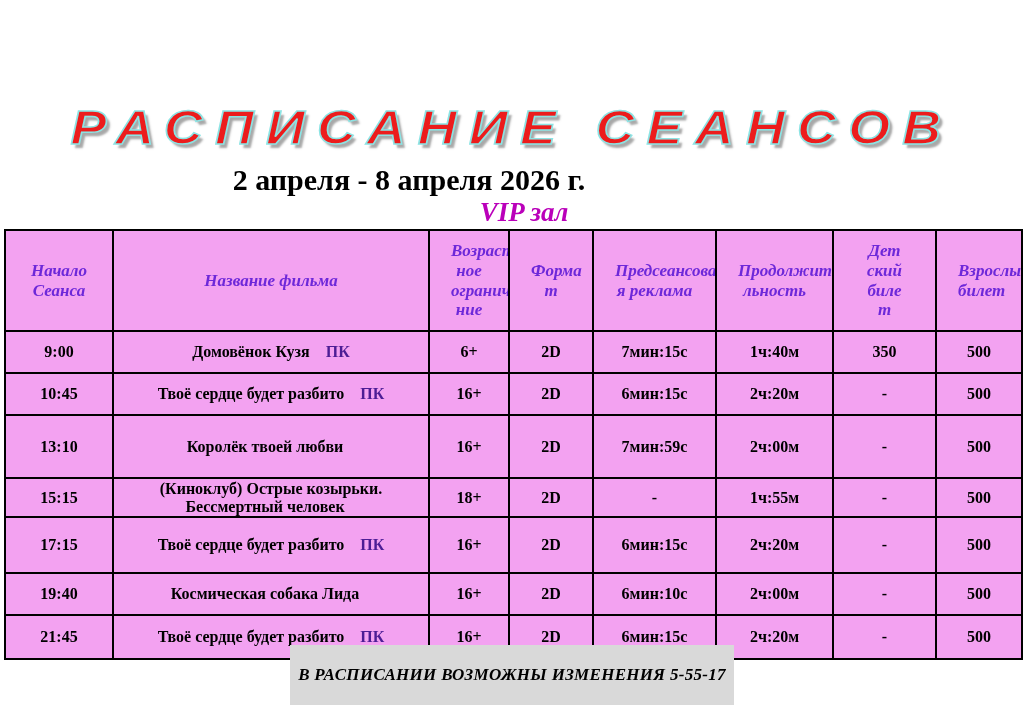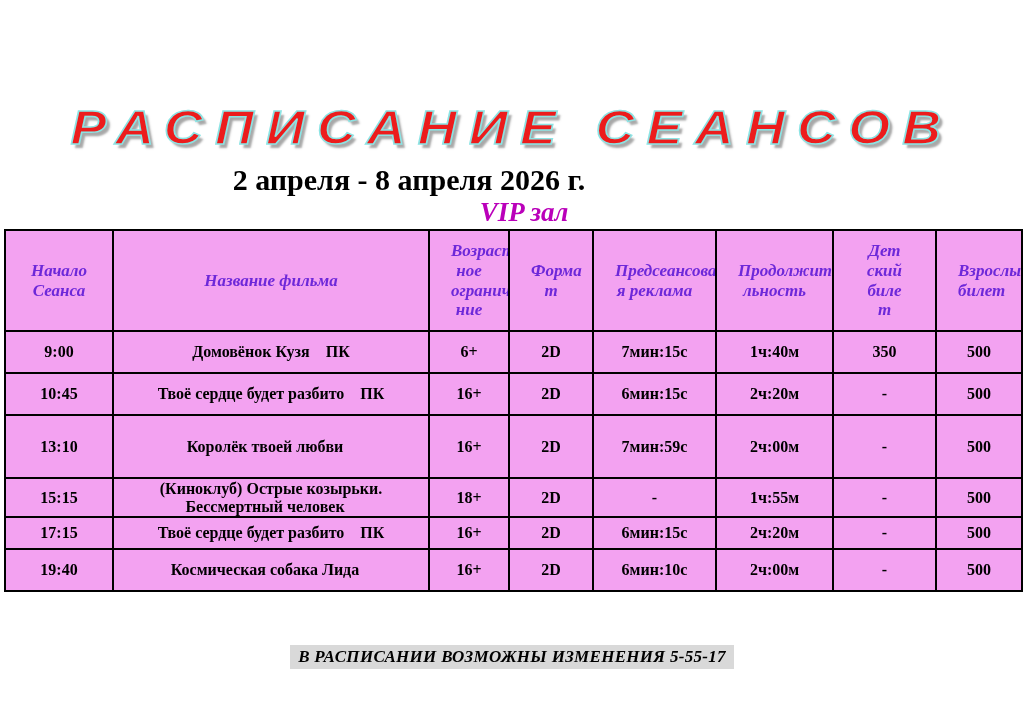--- a/index.html
+++ b/index.html
@@ -88,37 +88,37 @@
     font-weight: bold;
     font-size: 16px;
     line-height: 1.1;
     color: #000000;
     text-align: center;
     vertical-align: middle;
     padding: 1px 3px;
   }
   td.c-film { white-space: pre-line; font-size: 20px; }
   td.c-ad { vertical-align: top; padding-top: 4px; }
-  .pk { color: #000000; white-space: pre-line; margin-left: 12px; }
+  .pk { color: #4c1d95; white-space: pre-line; margin-left: 12px; }
 
   .footer-wrap {
     position: absolute;
     top: 645px;
     left: 0;
     width: 1024px;
     text-align: center;
   }
   .footer-note {
     display: inline-block;
     background: #d9d9d9;
     color: #000000;
     font-weight: bold;
     font-style: italic;
     font-size: 17px;
-    padding: 2px 8px;
+    padding: 20px 8px;
     letter-spacing: 0.3px;
   }
 </style>
 </head>
 <body>
 
 <div class="page">
 
   <div class="title">РАСПИСАНИЕ СЕАНСОВ</div>
   <div class="date">2 апреля - 8 апреля 2026 г.</div>
@@ -196,21 +196,21 @@
         <td class="c-film"><span>(Киноклуб) Острые козырьки.
 Бессмертный человек</span><span class="pk"></span></td>
         <td>18+</td>
         <td>2D</td>
         <td class="c-ad">-</td>
         <td>1ч:55м</td>
         <td>-</td>
         <td>500</td>
       </tr>
 
-      <tr class="row" style="height:32px">
+      <tr class="row" style="height:56px">
         <td>17:15</td>
         <td class="c-film"><span>Твоё сердце будет разбито</span><span class="pk"> ПК</span></td>
         <td>16+</td>
         <td>2D</td>
         <td class="c-ad">6мин:15с</td>
         <td>2ч:20м</td>
         <td>-</td>
         <td>500</td>
       </tr>
 
@@ -218,20 +218,30 @@
         <td>19:40</td>
         <td class="c-film"><span>Космическая собака Лида</span><span class="pk"></span></td>
         <td>16+</td>
         <td>2D</td>
         <td class="c-ad">6мин:10с</td>
         <td>2ч:00м</td>
         <td>-</td>
         <td>500</td>
       </tr>
 
+      <tr class="row" style="height:44px">
+        <td>21:45</td>
+        <td class="c-film"><span>Твоё сердце будет разбито</span><span class="pk"> ПК</span></td>
+        <td>16+</td>
+        <td>2D</td>
+        <td class="c-ad">6мин:15с</td>
+        <td>2ч:20м</td>
+        <td>-</td>
+        <td>500</td>
+      </tr>
     </tbody>
   </table>
 
   <div class="footer-wrap">
     <span class="footer-note">В РАСПИСАНИИ ВОЗМОЖНЫ ИЗМЕНЕНИЯ 5-55-17</span>
   </div>
 
 </div>
 
 </body></html>

